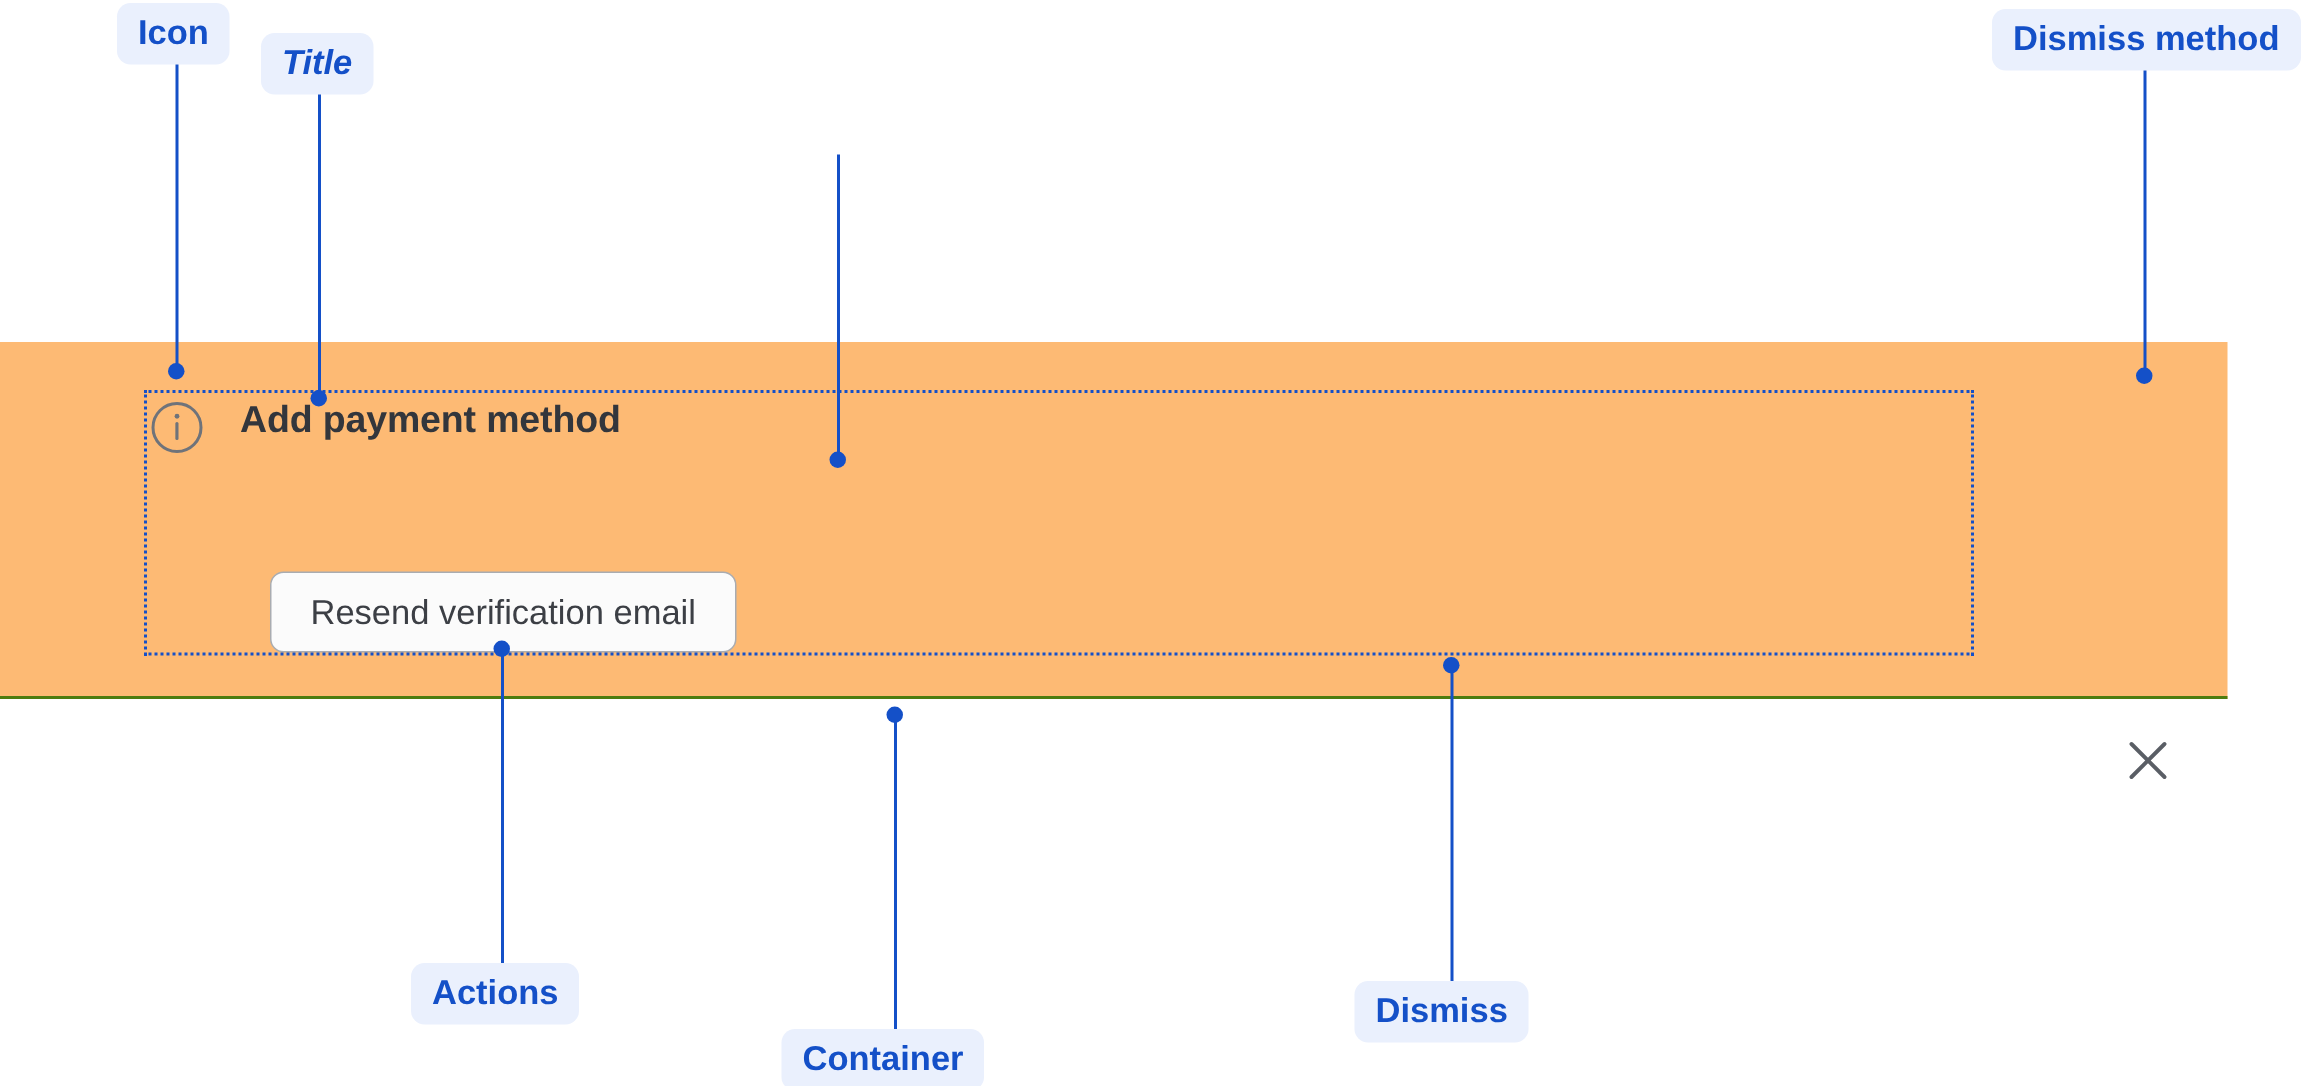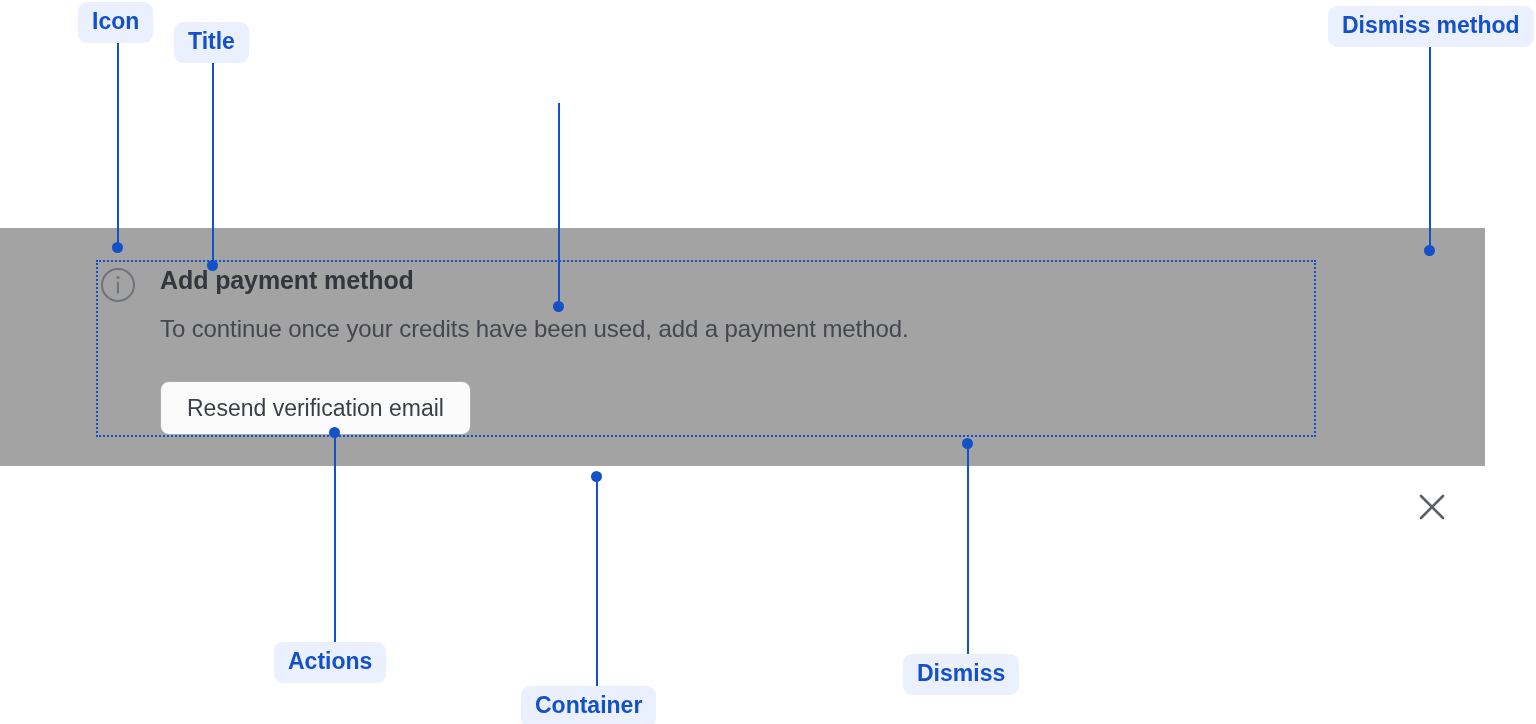--- a/index.html
+++ b/index.html
@@ -16,22 +16,22 @@
     -webkit-font-smoothing: antialiased;
   }
 
   
   #banner {
     position: absolute;
     left: 0;
     top: 228px;
     width: 1485px;
     height: 238px;
-    background: #a3a3a3;
-    border-bottom: 2px solid #a3a3a3;
+    background: #fdba74;
+    border-bottom: 2px solid #4d7c0f;
     box-sizing: border-box;
   }
 
   #banner-inner {
     position: absolute;
     left: 96px;
     top: 32px;
     width: 1220px;
     height: 177px;
   }
@@ -78,20 +78,21 @@
     padding: 12px 26px;
     font-size: 23px;
     font-family: "Liberation Sans", sans-serif;
     color: #3c3f45;
     background: #fbfbfb;
     border: 1.6px solid #a9acb1;
     border-radius: 9px;
     line-height: 28px;
     cursor: pointer;
     white-space: nowrap;
+    margin-left: 20px;
   }
 
   .dismiss-button {
     position: absolute;
     left: 1415px;
     top: 262px;
     width: 34px;
     height: 34px;
     cursor: pointer;
   }
@@ -148,21 +149,20 @@
     <span class="info-icon">
       <svg width="36" height="36" viewBox="0 0 36 36">
         <circle cx="18" cy="18" r="16" fill="none" stroke="#6f737a" stroke-width="2"></circle>
         <circle cx="18" cy="10.5" r="1.6" fill="#6f737a"></circle>
         <rect x="16.9" y="14.4" width="2.1" height="12" rx="1" fill="#6f737a"></rect>
       </svg>
     </span>
 
     <div class="banner-title">Add payment method</div>
 
-    <div class="banner-desc">To continue once your credits have been used, add a payment method.</div>
 
     <div class="banner-actions">
       <button class="action-button">Resend verification email</button>
     </div>
 
   </div>
 
   <div class="dismiss-button">
     <svg width="34" height="34" viewBox="0 0 34 34">
       <line x1="6" y1="6" x2="28" y2="28" stroke="#5a5e65" stroke-width="2.6" stroke-linecap="round"></line>
@@ -172,21 +172,21 @@
 </div>
 
 <div id="annotations">
 
   <div class="ann-box" style="left:96px; top:260px; width:1220px; height:177px;"></div>
 
   <div class="ann-pill" style="left:78px; top:2px;">Icon</div>
   <div class="ann-line" style="left:117px; top:43px; height:205px;"></div>
   <div class="ann-dot" style="left:112px; top:242px;"></div>
 
-  <div class="ann-pill" style="left:174px; top:22px;">Title</div>
+  <div class="ann-pill" style="left:174px; top:22px;font-style:italic;">Title</div>
   <div class="ann-line" style="left:212px; top:63px; height:202px;"></div>
   <div class="ann-dot" style="left:207px; top:260px;"></div>
 
   <div class="ann-line" style="left:558px; top:103px; height:204px;"></div>
   <div class="ann-dot" style="left:553px; top:301px;"></div>
 
   <div class="ann-pill" style="left:1328px; top:6px;">Dismiss method</div>
   <div class="ann-line" style="left:1429px; top:47px; height:201px;"></div>
   <div class="ann-dot" style="left:1424px; top:245px;"></div>
 

